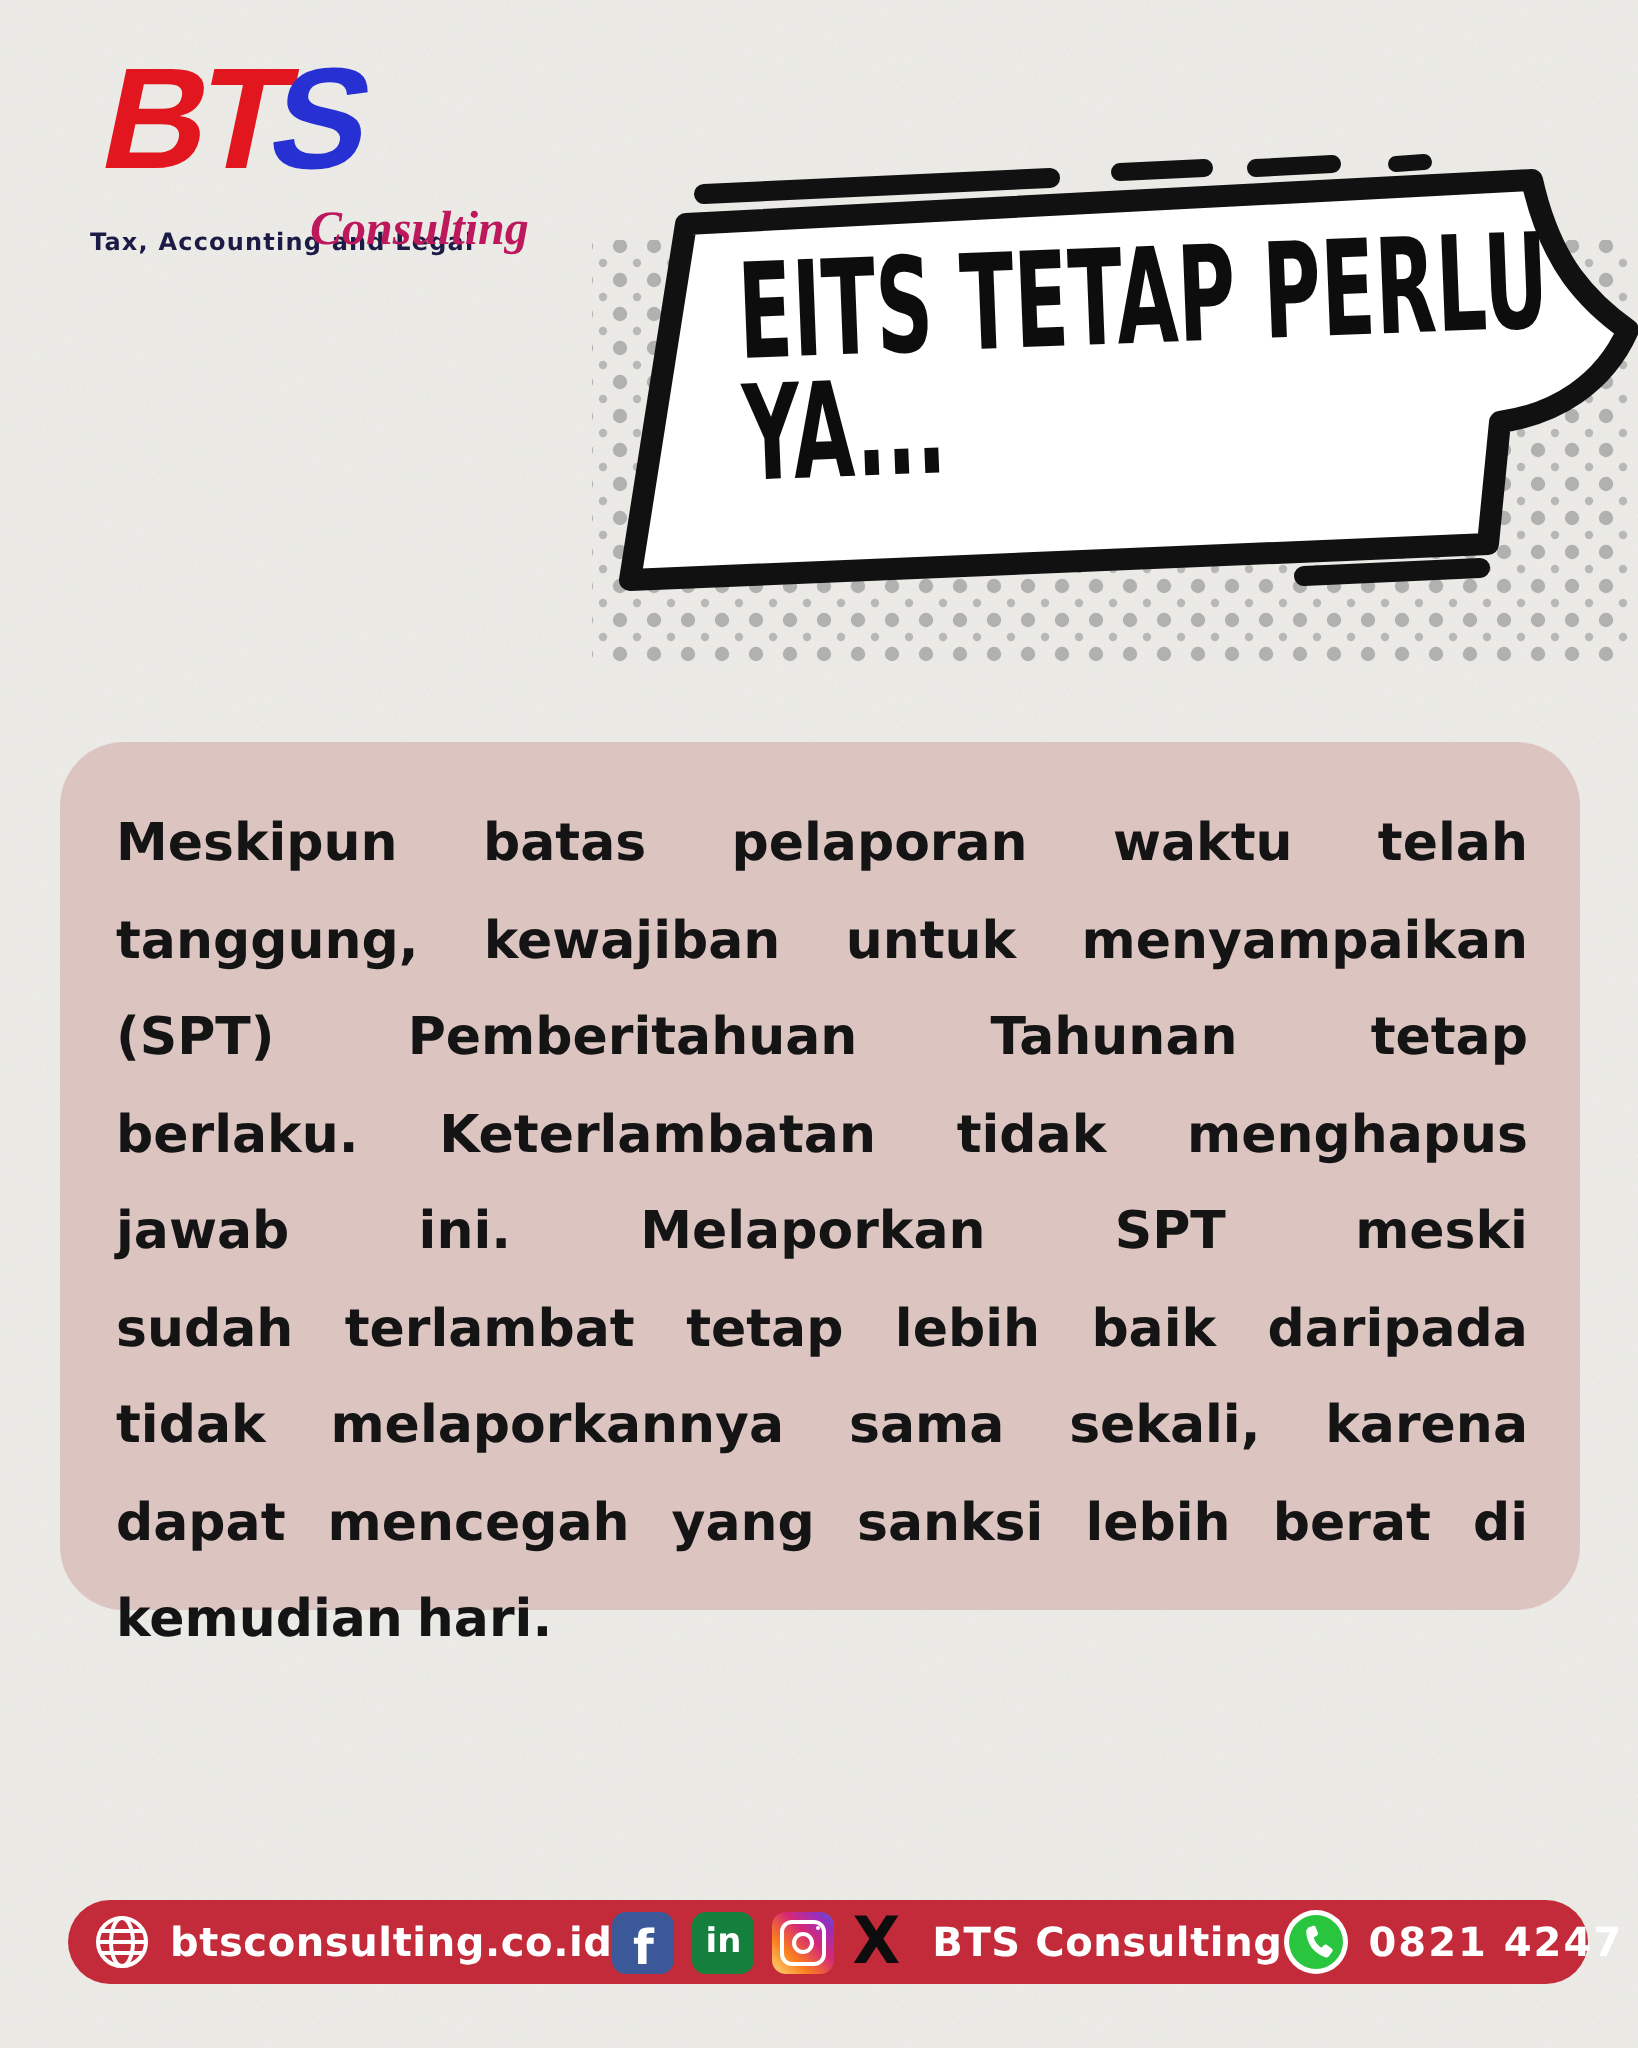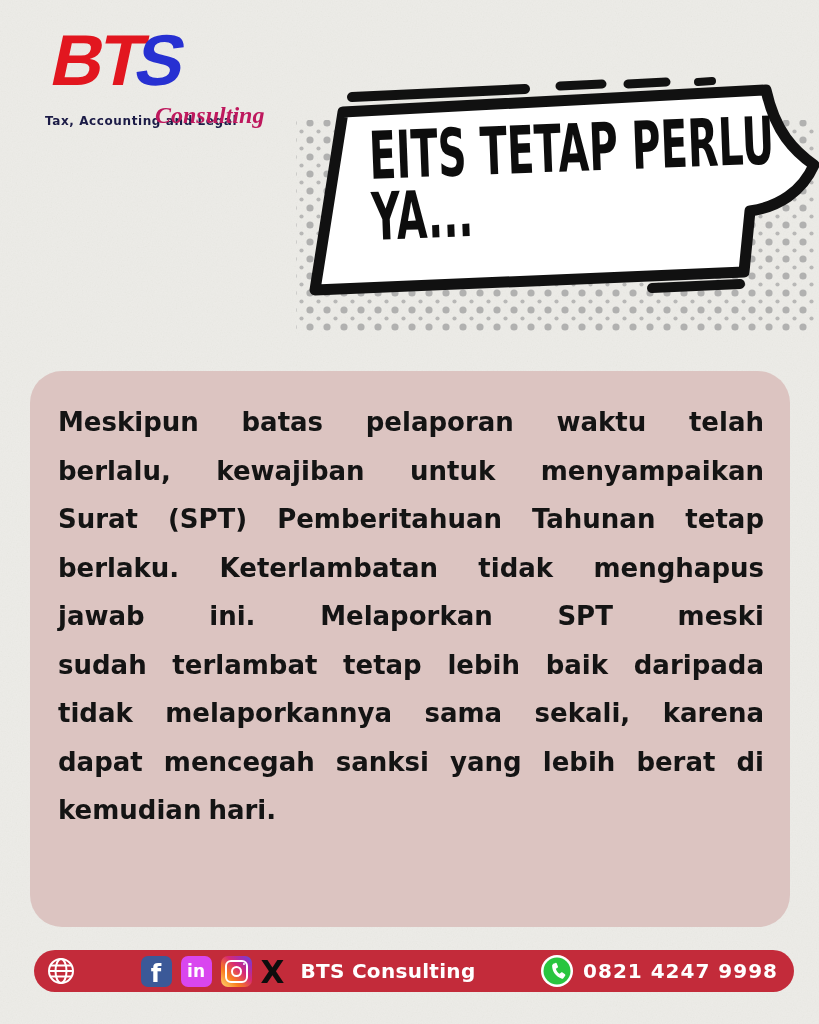--- a/index.html
+++ b/index.html
@@ -31,42 +31,42 @@
   .bubble-art{position:absolute;inset:0;z-index:1;pointer-events:none;}
   .headline{
     position:absolute;left:368px;top:126px;z-index:2;color:#0d0d0d;
     font-weight:900;font-size:66px;line-height:0.93;letter-spacing:0px;
     transform:rotate(-2.2deg) scaleX(0.60);transform-origin:left top;
     white-space:nowrap;font-family:"DejaVu Sans",sans-serif;
   }
 
   
   .panel{
-    position:absolute;left:30px;top:371px;width:760px;height:556px;z-index:2;
+    position:absolute;left:30px;top:371px;width:760px;height:434px;z-index:2;
     background:#dcc4c1;border-radius:32px;box-sizing:border-box;
     padding:27px 26px 0 28px;
   }
   .body-line{
     display:flex;justify-content:space-between;
     color:#141414;font-weight:bold;font-size:26px;line-height:48.5px;
     white-space:pre;
   }
   .body-line.last{justify-content:flex-start;gap:7px;}
 
   
   .footer-bar{
     position:absolute;left:34px;top:950px;width:760px;height:42px;z-index:2;
     background:#c32b3a;border-radius:21px;display:flex;align-items:center;
     justify-content:space-between;box-sizing:border-box;padding:0 16px 0 12px;
   }
   .f-group{display:flex;align-items:center;gap:9px;}
   .f-text{color:#ffffff;font-weight:bold;font-size:20px;letter-spacing:0.3px;white-space:nowrap;}
   .sq{width:31px;height:31px;border-radius:7px;display:flex;align-items:center;justify-content:center;box-sizing:border-box;}
   .sq-fb{background:#3b5998;color:#fff;font-weight:900;font-size:24px;padding-top:6px;}
-  .sq-in{background:#d946ef;color:#fff;font-weight:900;font-size:17px;}
+  .sq-in{background:#15803d;color:#fff;font-weight:900;font-size:17px;}
   .sq-ig{background:linear-gradient(45deg,#feda75 0%,#fa7e1e 30%,#d62976 60%,#962fbf 85%,#4f5bd5 100%);}
   .ig-cam{width:19px;height:19px;border:2px solid #fff;border-radius:6px;position:relative;}
   .ig-cam::after{content:"";position:absolute;left:4px;top:4px;width:7px;height:7px;border:2px solid #fff;border-radius:50%;}
   .ig-cam::before{content:"";position:absolute;right:1px;top:1px;width:2px;height:2px;background:#fff;border-radius:50%;}
   .x-glyph{color:#0d0d0d;font-weight:900;font-size:31px;line-height:1;font-family:"DejaVu Sans",sans-serif;transform:scaleY(1.05);}
 </style>
 </head>
 <body>
 
 <div class="page">
@@ -117,43 +117,44 @@
   </svg>
 
   <div class="headline">
     <div>EITS TETAP PERLU</div>
     <div>YA...</div>
   </div>
 
   <div class="panel">
     <div>
         <div class="body-line"><span>Meskipun</span><span>batas</span><span>pelaporan</span><span>waktu</span><span>telah</span></div>
-        <div class="body-line"><span>berlalu,</span><span>kewajiban</span><span>untuk</span><span>menyampaikan</span></div>
-        <div class="body-line"><span>Surat</span><span>(SPT)</span><span>Pemberitahuan</span><span>Tahunan</span><span>tetap</span></div>
+        <div class="body-line"><span>tanggung,</span><span>kewajiban</span><span>untuk</span><span>menyampaikan</span></div>
+        <div class="body-line"><span>(SPT)</span><span>Pemberitahuan</span><span>Tahunan</span><span>tetap</span></div>
         <div class="body-line"><span>berlaku.</span><span>Keterlambatan</span><span>tidak</span><span>menghapus</span></div>
         <div class="body-line"><span>jawab</span><span>ini.</span><span>Melaporkan</span><span>SPT</span><span>meski</span></div>
         <div class="body-line"><span>sudah</span><span>terlambat</span><span>tetap</span><span>lebih</span><span>baik</span><span>daripada</span></div>
         <div class="body-line"><span>tidak</span><span>melaporkannya</span><span>sama</span><span>sekali,</span><span>karena</span></div>
-        <div class="body-line"><span>dapat</span><span>mencegah</span><span>sanksi</span><span>yang</span><span>lebih</span><span>berat</span><span>di</span></div>
+        <div class="body-line"><span>dapat</span><span>mencegah</span><span>yang</span><span>sanksi</span><span>lebih</span><span>berat</span><span>di</span></div>
         <div class="body-line last"><span>kemudian</span><span>hari.</span></div>
       </div>
   </div>
 
   <div class="footer-bar">
 
     <div class="f-group">
       <svg width="30" height="30" viewBox="0 0 30 30">
         <g fill="none" stroke="#ffffff" stroke-width="2">
           <circle cx="15" cy="15" r="12"></circle>
           <ellipse cx="15" cy="15" rx="5.5" ry="12"></ellipse>
           <line x1="3" y1="15" x2="27" y2="15"></line>
           <line x1="4.6" y1="9.5" x2="25.4" y2="9.5"></line>
           <line x1="4.6" y1="20.5" x2="25.4" y2="20.5"></line>
         </g>
       </svg>
+      <span class="f-text">btsconsulting.co.id</span>
     </div>
 
     <div class="f-group">
       <div class="sq sq-fb">
           <span>f</span>
         </div>
       <div class="sq sq-in">
           <span>in</span>
         </div>
       <div class="sq sq-ig">

